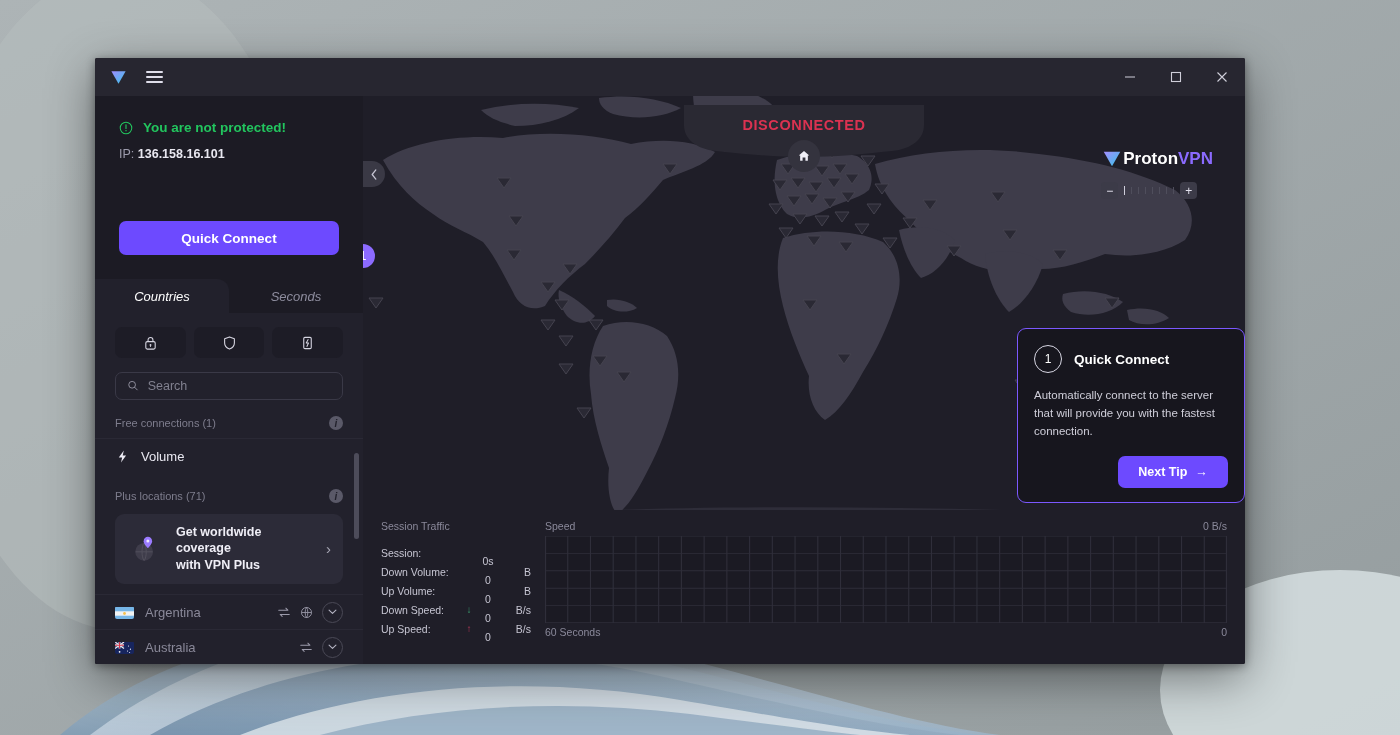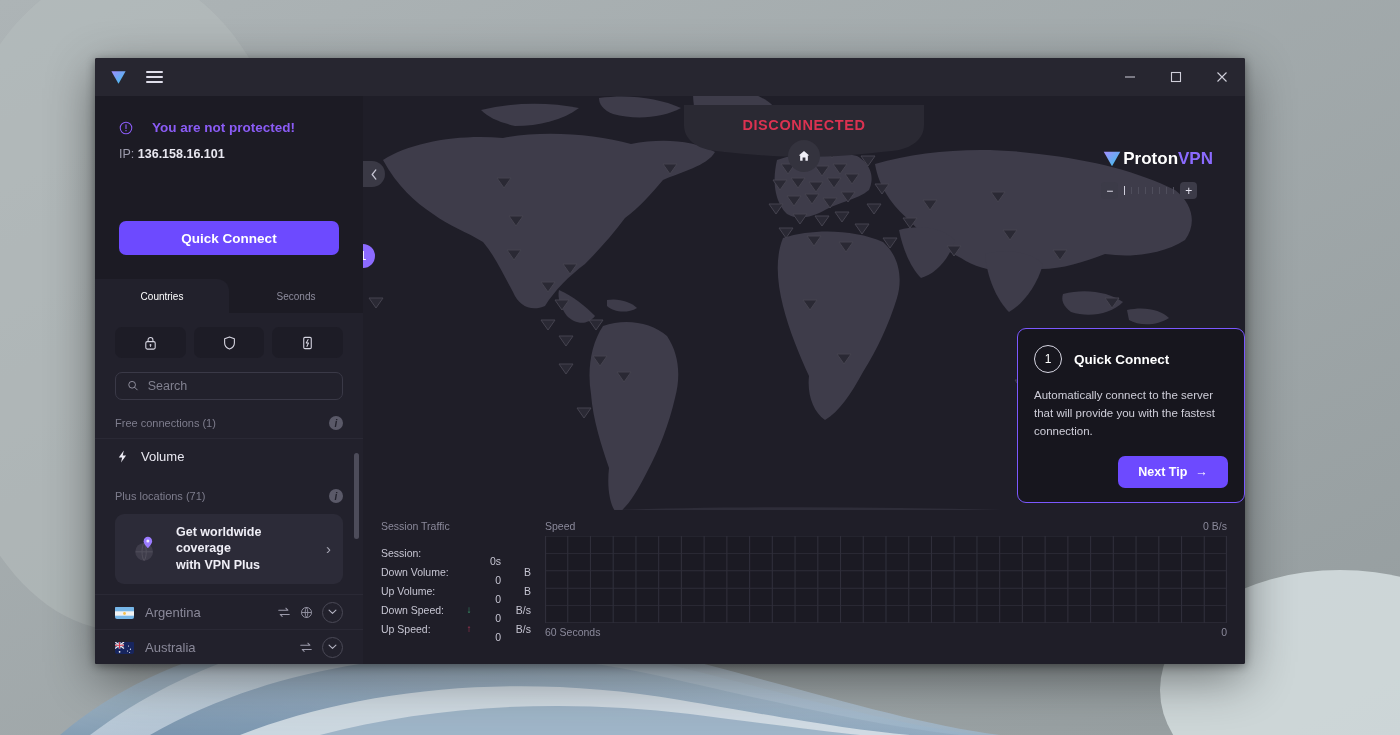--- a/index.html
+++ b/index.html
@@ -50,36 +50,36 @@
   
   #window-body { flex: 1; display: flex; min-height: 0; position: relative; }
 
   
   #sidebar {
     width: 268px; flex: 0 0 268px; background: #1c1b24;
     display: flex; flex-direction: column; min-height: 0;
     position: relative; z-index: 4;
   }
   #status-block { padding: 24px 24px 0 24px; }
-  .not-protected { display: flex; align-items: center; gap: 19px;
-    color: #8b5cf6; font-size: 13.5px; font-weight: bold; }
+  .not-protected { display: flex; align-items: center; gap: 10px;
+    color: #22c55e; font-size: 13.5px; font-weight: bold; }
   .ip-line { margin-top: 12px; font-size: 12.5px; color: #9d9cad; }
   .ip-line b { color: #e9e8f1; font-weight: bold; }
 
   #quick-connect {
     margin: 60px 24px 0 24px; height: 34px; border-radius: 7px;
     background: #6d4aff; color: #fff; font-size: 13.5px; font-weight: bold;
     display: flex; align-items: center; justify-content: center;
     cursor: pointer; border: none;
   }
 
   
   #tabs { display: flex; margin-top: 24px; height: 34px; }
   .tab { flex: 1; display: flex; align-items: center; justify-content: center;
-    font-size: 10px; color: #8d8c9d; background: #1c1b24; cursor: pointer; }
+    font-size: 13px; color: #8d8c9d; background: #1c1b24; cursor: pointer; font-style: italic; }
   .tab.active { color: #fff; background: #22212c;
     border-top-right-radius: 12px; }
   .tab.inactive-right { background: #1c1b24; }
 
   #list-panel { flex: 1; background: #22212c; display: flex; flex-direction: column;
     min-height: 0; position: relative; }
 
   #filter-row { display: flex; gap: 8px; padding: 14px 20px 0 20px; }
   .filter-btn { flex: 1; height: 31px; background: #1d1c26; border-radius: 7px;
     display: flex; align-items: center; justify-content: center; cursor: pointer; }
@@ -172,21 +172,21 @@
     justify-content: center; gap: 8px; cursor: pointer; font-family: inherit; }
 
   
   #stats-area { flex: 0 0 148px; display: flex; padding: 10px 18px 26px 18px; gap: 14px; }
   #session-traffic { width: 150px; flex: 0 0 150px; }
   .stats-head { font-size: 10.5px; color: #8a899a; margin-bottom: 11px; }
   .stat-row { display: flex; align-items: center; font-size: 10.5px;
     color: #c6c5d2; height: 19px; }
   .stat-name { flex: 1; }
   .stat-arrow { width: 12px; text-align: center; font-size: 10px; }
-  .stat-val { width: 26px; text-align: right; margin-top: 16px; }
+  .stat-val { width: 26px; text-align: center; margin-top: 16px; }
   .stat-unit { width: 30px; text-align: right; color: #c6c5d2; }
 
   #chart-block { flex: 1; display: flex; flex-direction: column; min-width: 0; }
   .chart-labels { display: flex; justify-content: space-between;
     font-size: 10.5px; color: #8a899a; }
   #chart-grid { flex: 1; margin: 4px 0 3px 0; position: relative;
     background: #1b1a23; }
   #chart-grid svg { position: absolute; inset: 0; width: 100%; height: 100%; }
 </style>
 </head>

